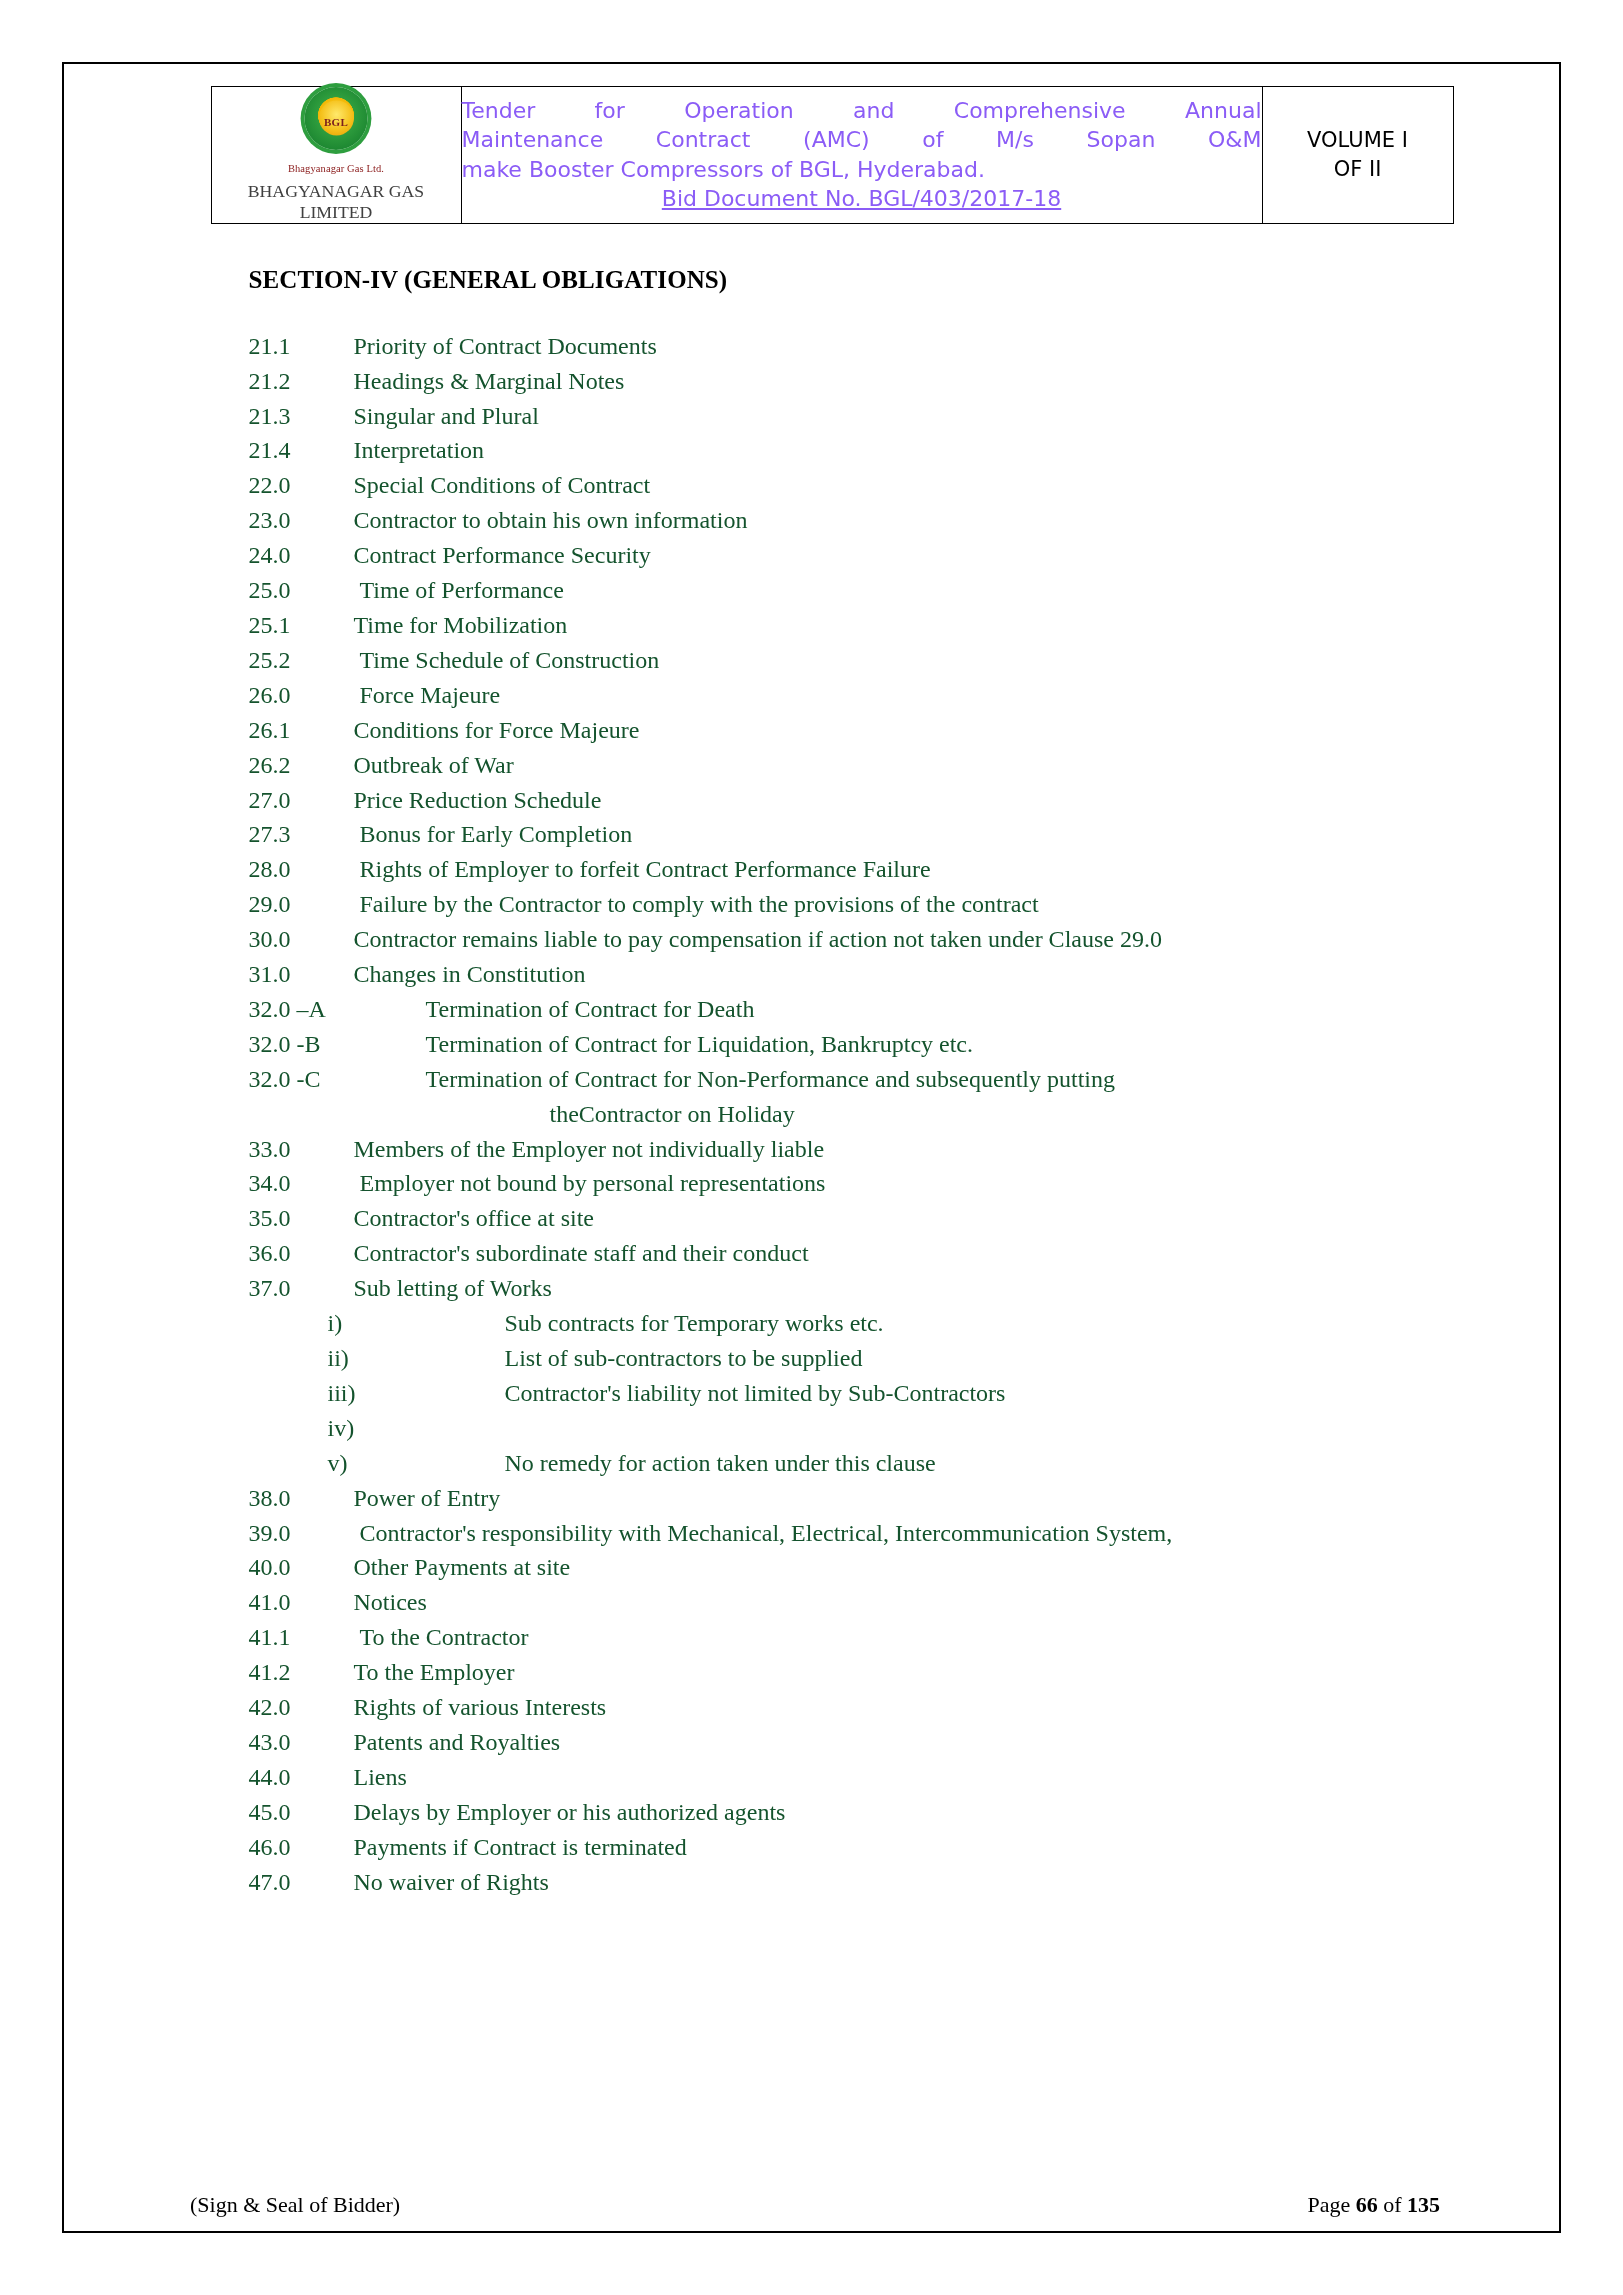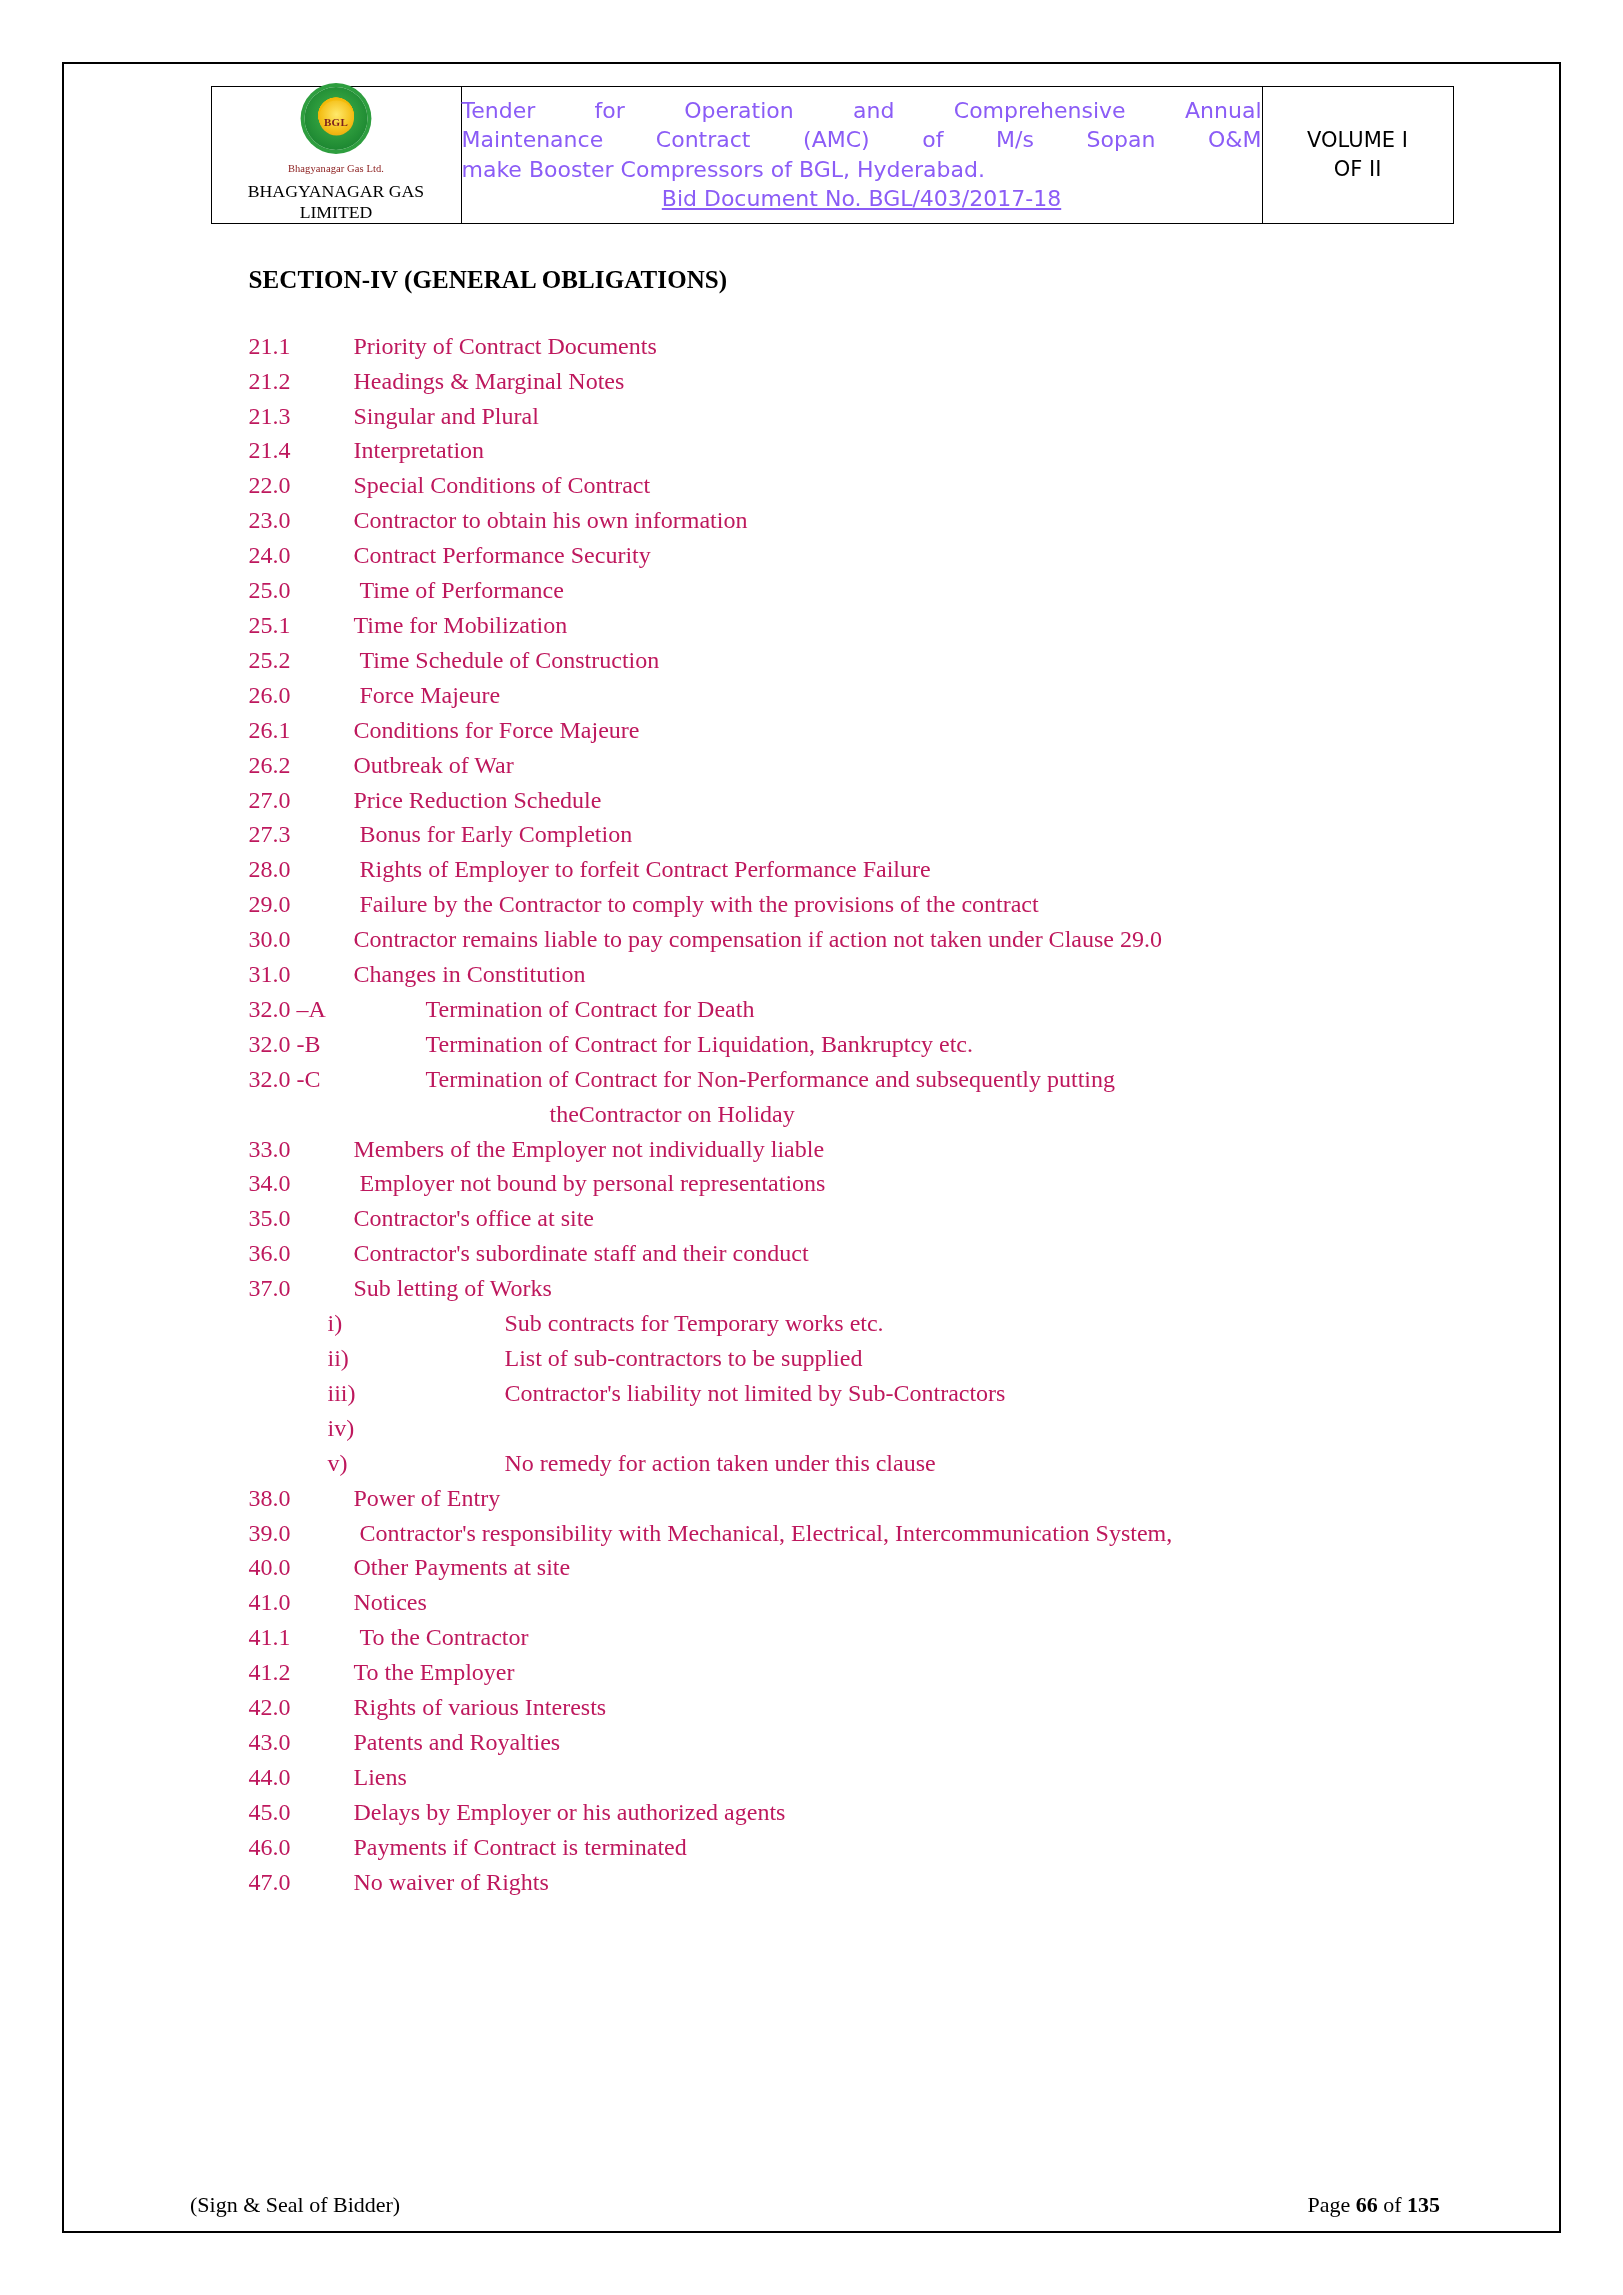--- a/index.html
+++ b/index.html
@@ -102,21 +102,21 @@
     font-family: "Liberation Serif", serif;
     font-size: 10.5px;
     color: #8a1a1a;
     letter-spacing: 0.1px;
     margin-top: 1.3px;
   }
   .logo-company {
     font-family: "Liberation Serif", serif;
     font-size: 17.7px;
     line-height: 1.18;
-    color: #000000;
+    color: #404040;
     margin-top: 6.5px;
     text-align: center;
   }
   .cell-title {
     padding: 10.5px 14.4px 10.5px 14.4px;
   }
   .title-lines {
     font-family: "DejaVu Sans", sans-serif;
     font-size: 22px;
     line-height: 1.33;
@@ -145,21 +145,21 @@
     font-weight: bold;
     font-size: 25px;
     margin: 42px 0 0 111px;
     letter-spacing: 0.1px;
   }
   .toc {
     margin: 35px 0 0 0;
     font-family: "Liberation Serif", serif;
     font-size: 24px;
     line-height: 1.455;
-    color: #be185d;
+    color: #14532d;
   }
   .toc-row {
     display: flex;
     align-items: flex-start;
     white-space: pre-wrap;
   }
   .toc-num {
     flex: 0 0 auto;
     width: 105px;
     padding-left: 111px;

